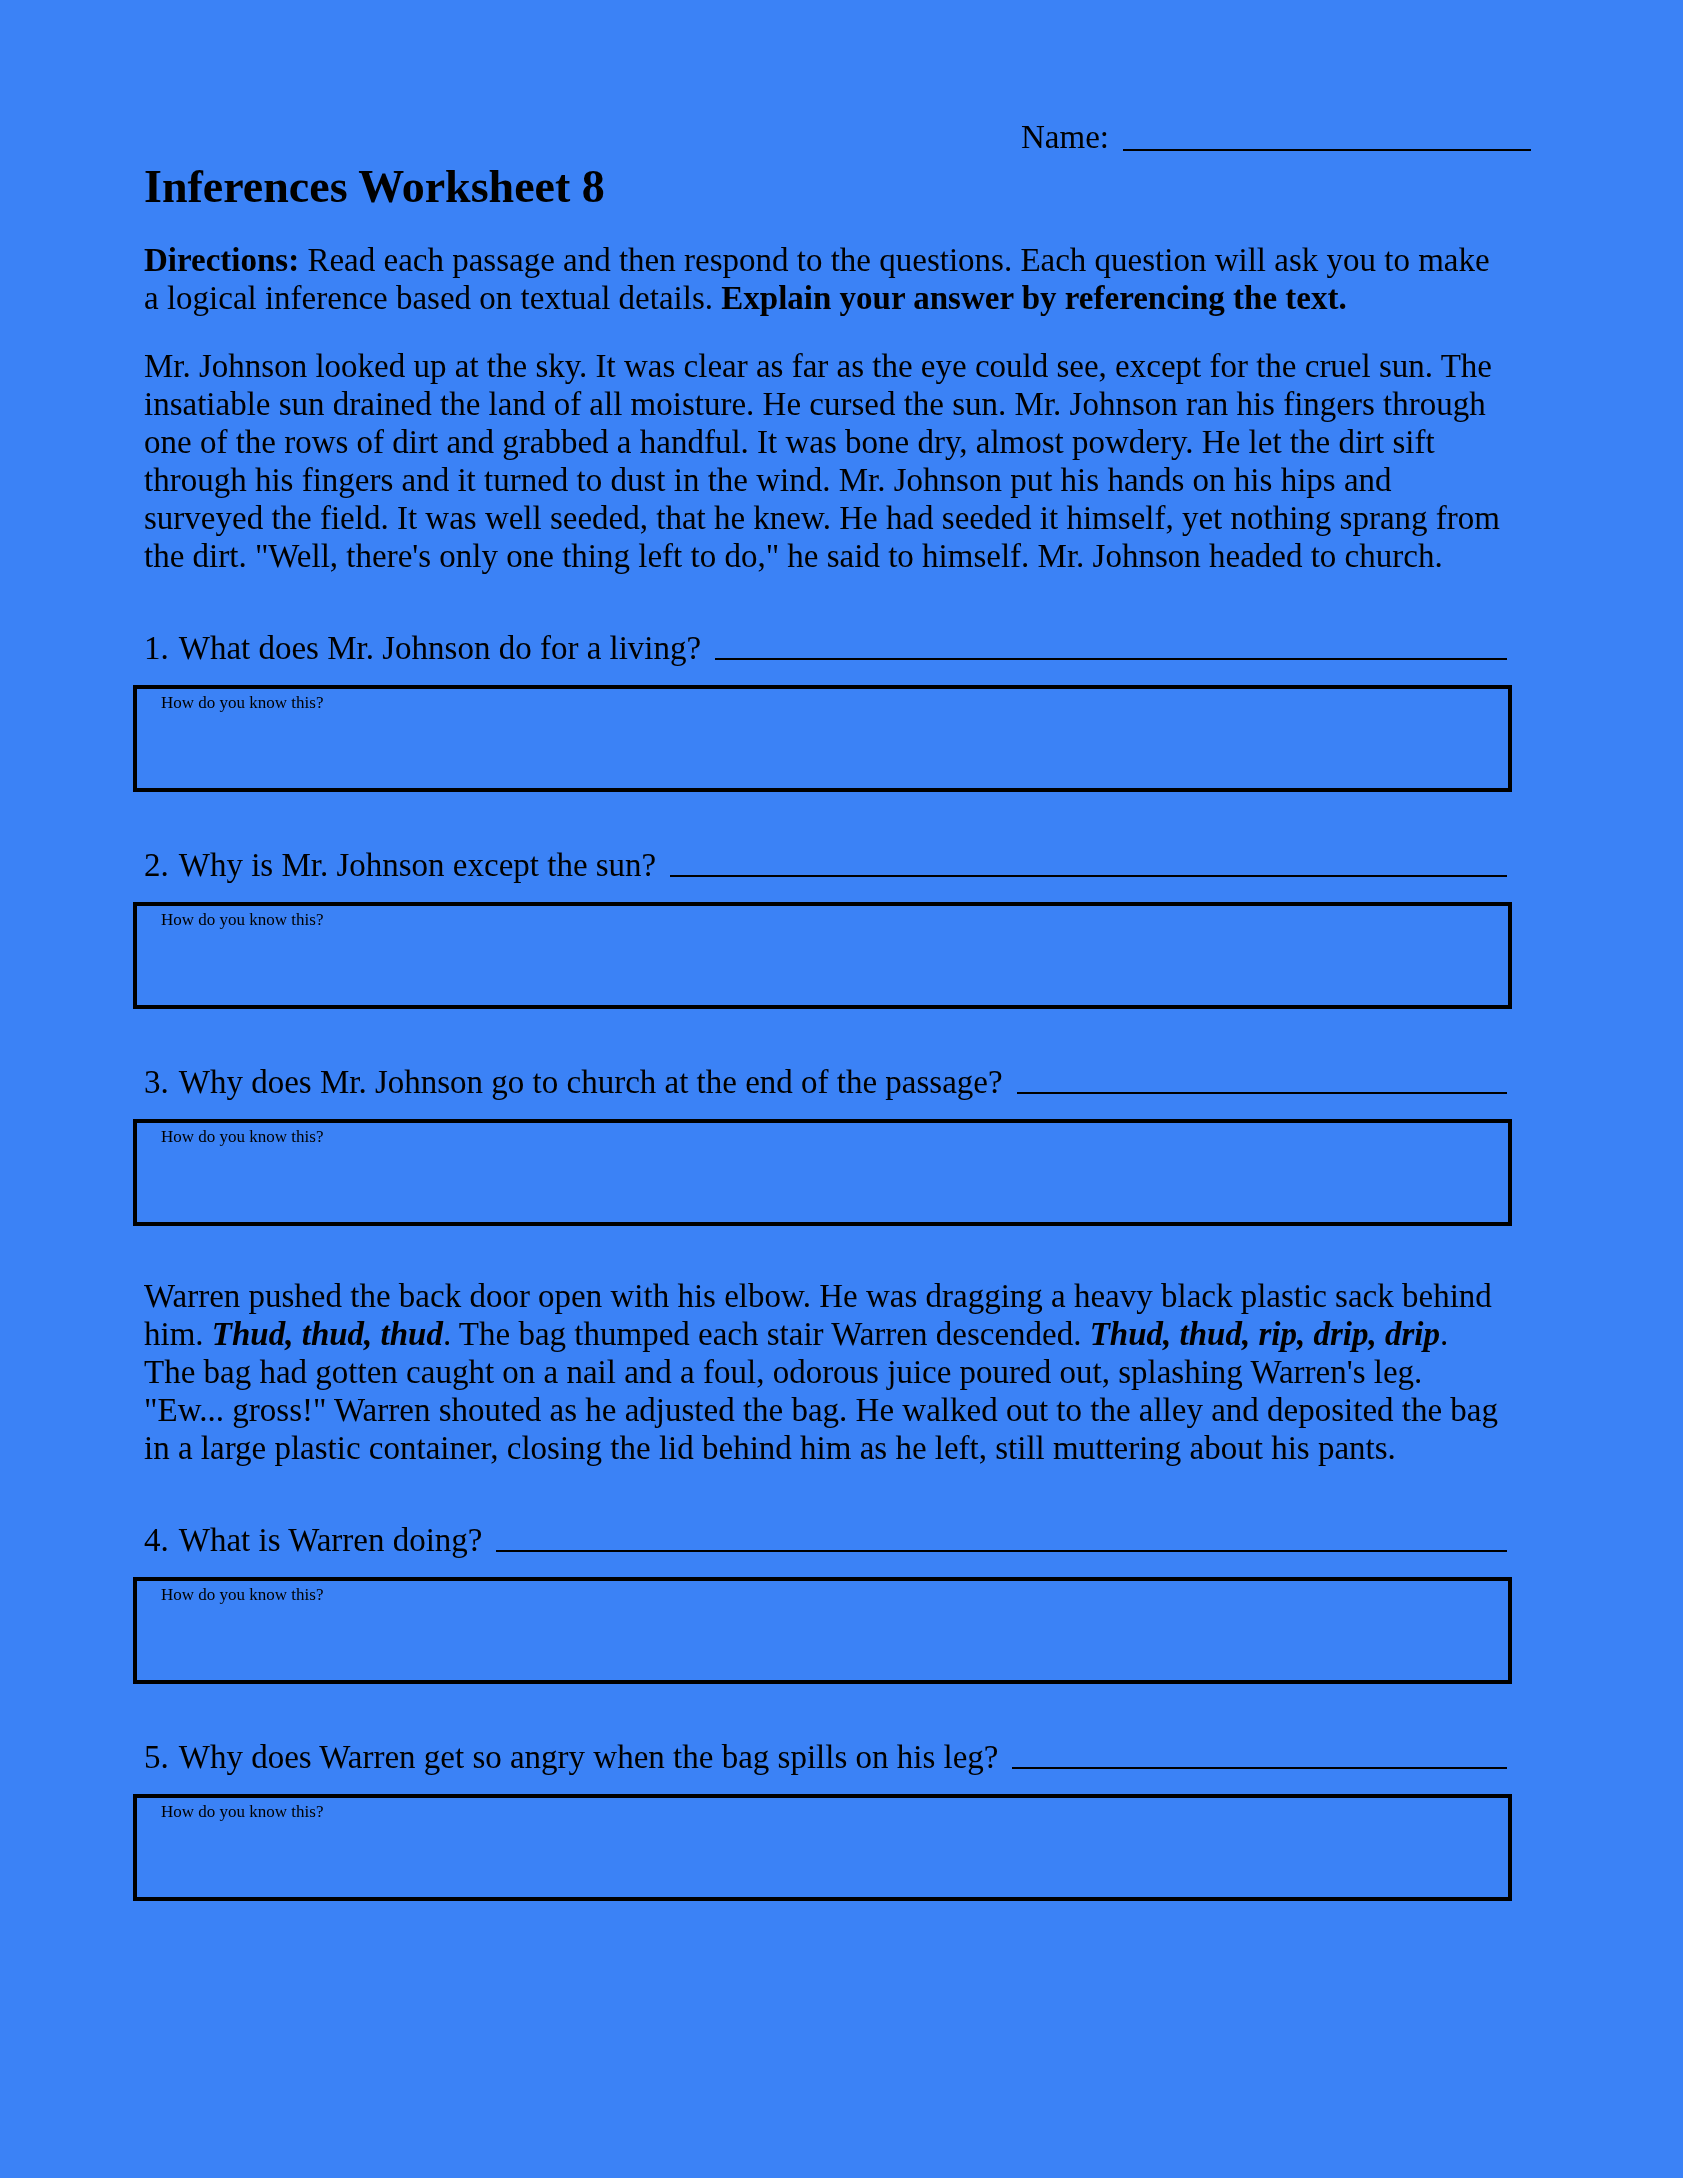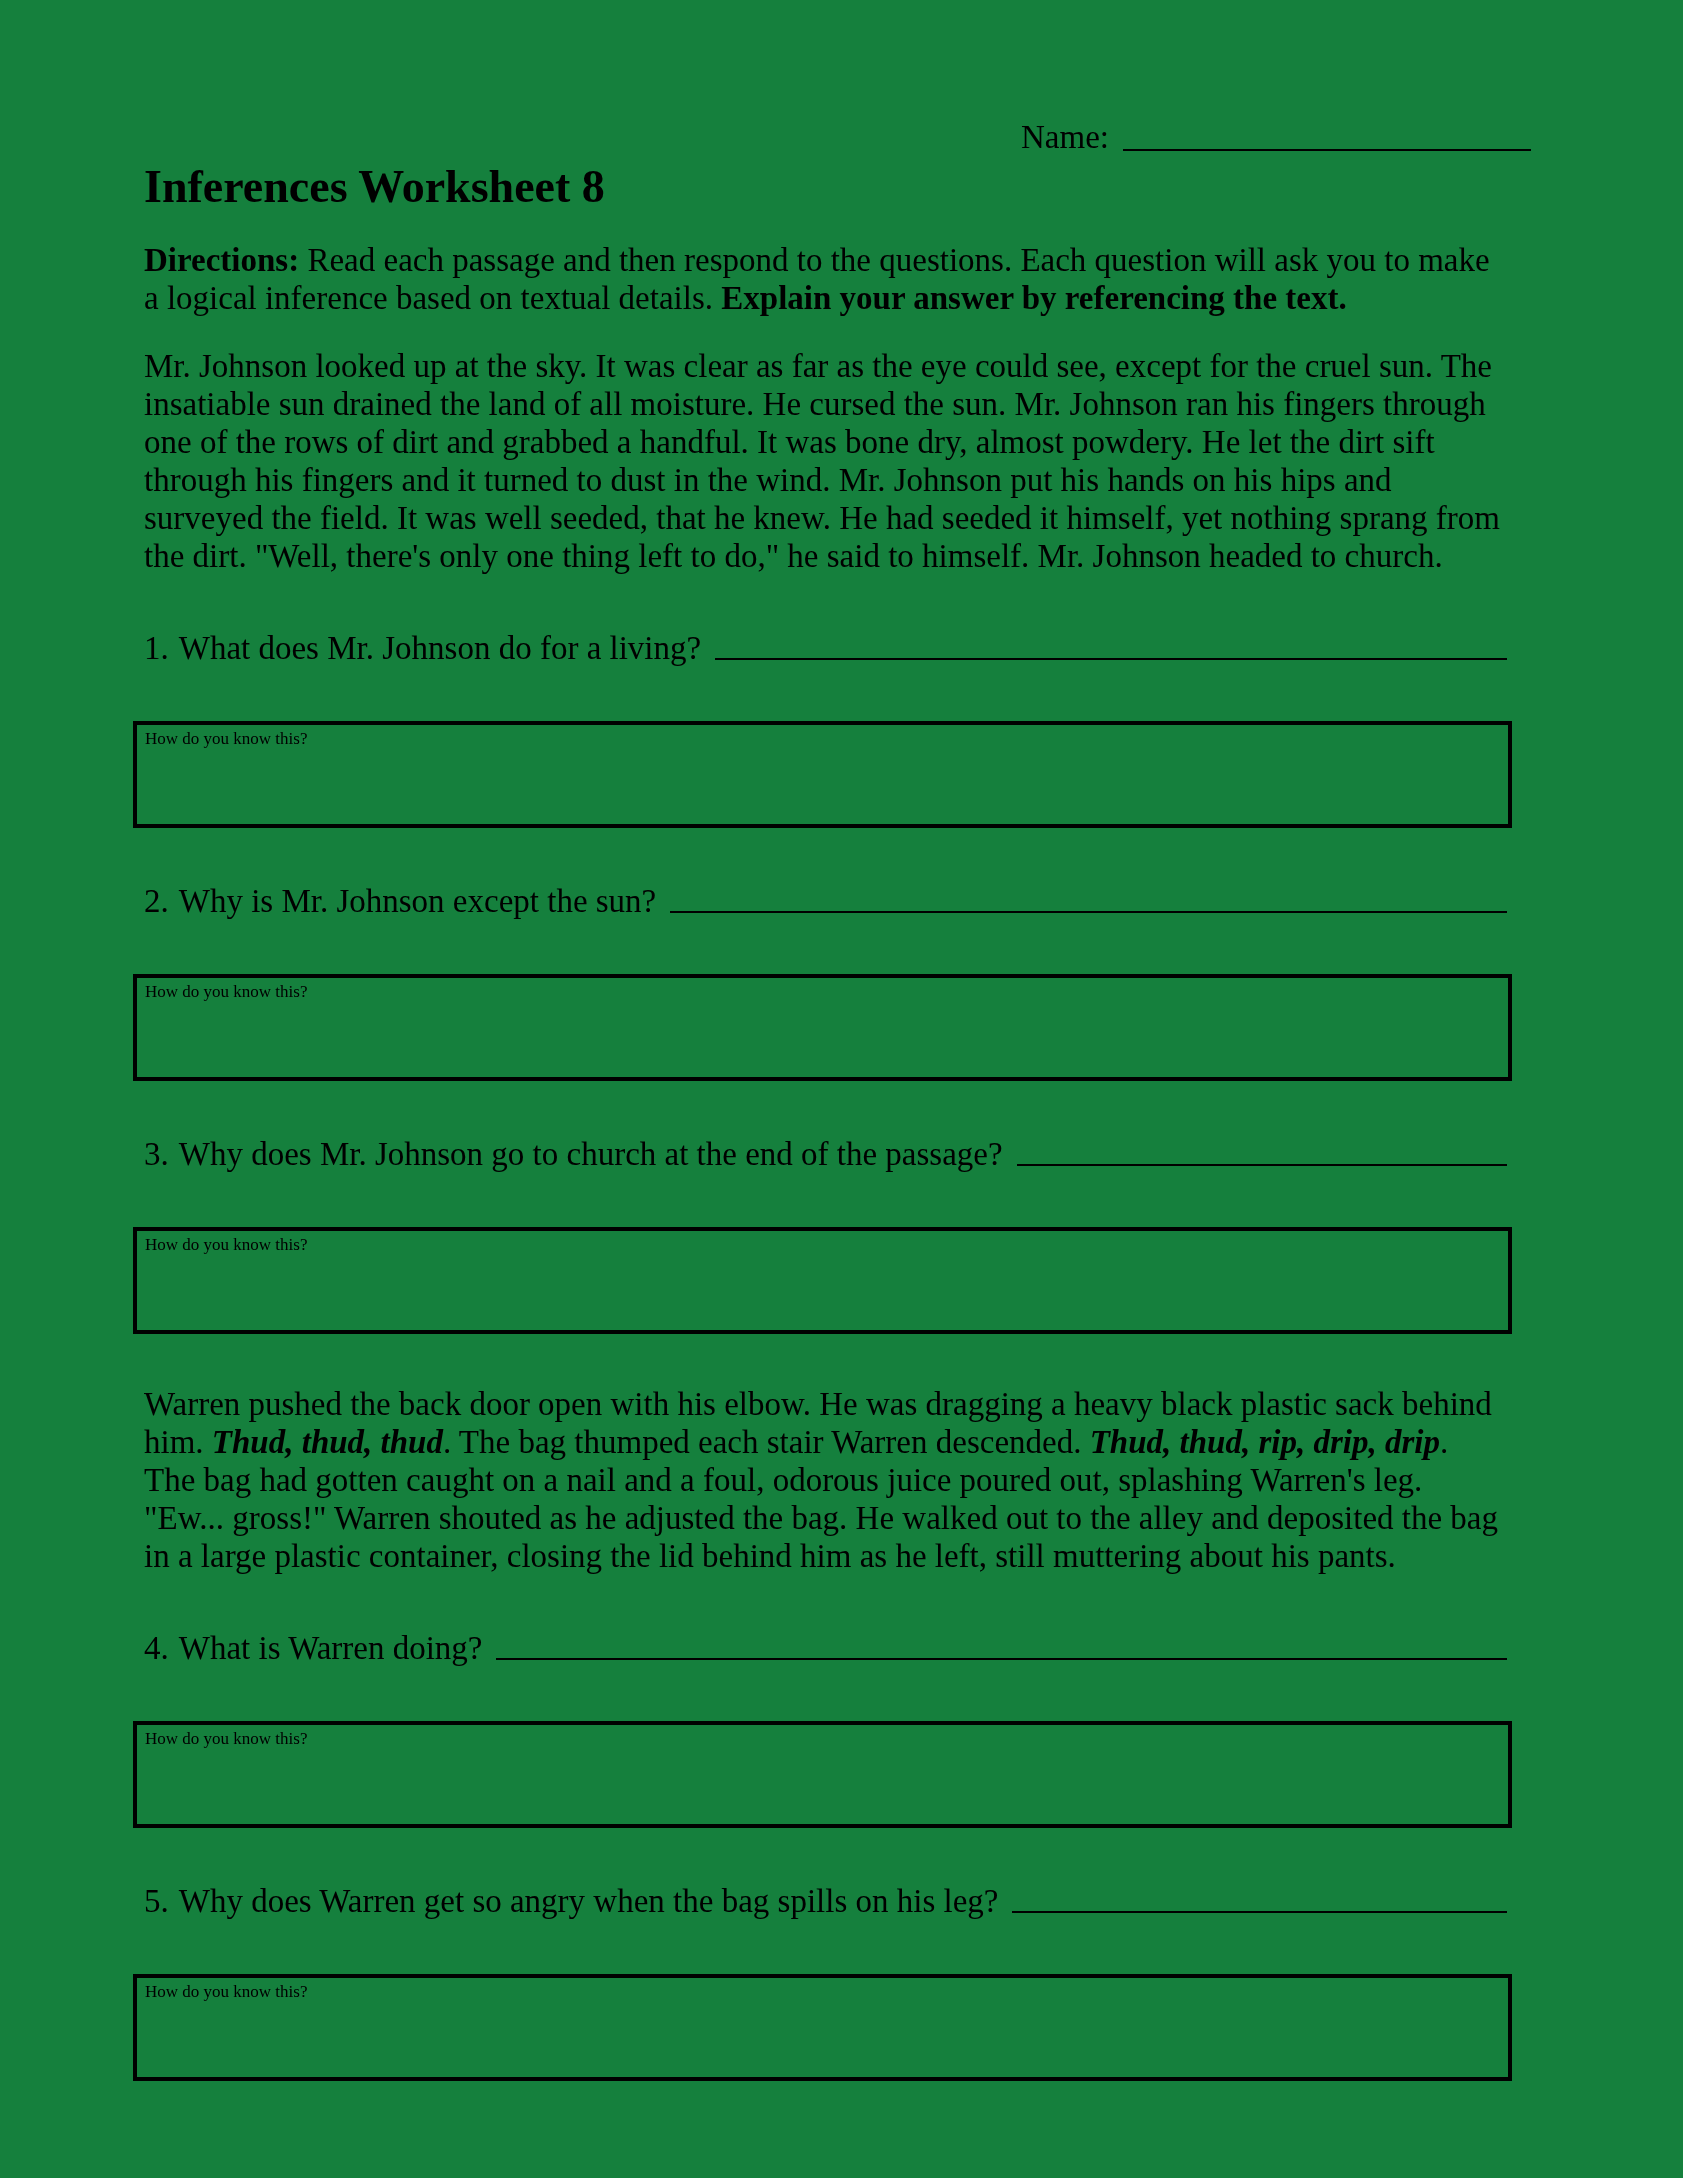--- a/index.html
+++ b/index.html
@@ -5,21 +5,21 @@
   html, body {
     margin: 0;
     padding: 0;
     background: #888;
   }
   .page {
     position: relative;
     width: 1683px;
     height: 2178px;
     margin: 0 auto;
-    background: #15803d;
+    background: #3b82f6;
     box-sizing: border-box;
     padding: 121px 176px 0 144px;
     font-family: "Liberation Serif", "DejaVu Serif", serif;
     color: #000;
     font-size: 33px;
     line-height: 38px;
   }
 
   
   .name-row {
@@ -65,26 +65,26 @@
     flex: 1 1 auto;
     margin-left: 14px;
     margin-bottom: 7px;
     border-bottom: 2px solid #000;
     min-width: 59px;
   }
 
   
   .answer-box {
     box-sizing: border-box;
-    margin-top: 54px;
+    margin-top: 18px;
     margin-left: -11px;
     width: calc(100% + 16px);
     height: 107px;
     border: 4px solid #000;
-    padding: 3px 8px;
+    padding: 3px 24px;
   }
   .answer-box-label {
     font-size: 17px;
     line-height: 22px;
   }
 </style>
 </head>
 <body>
 
 <div class="page">

